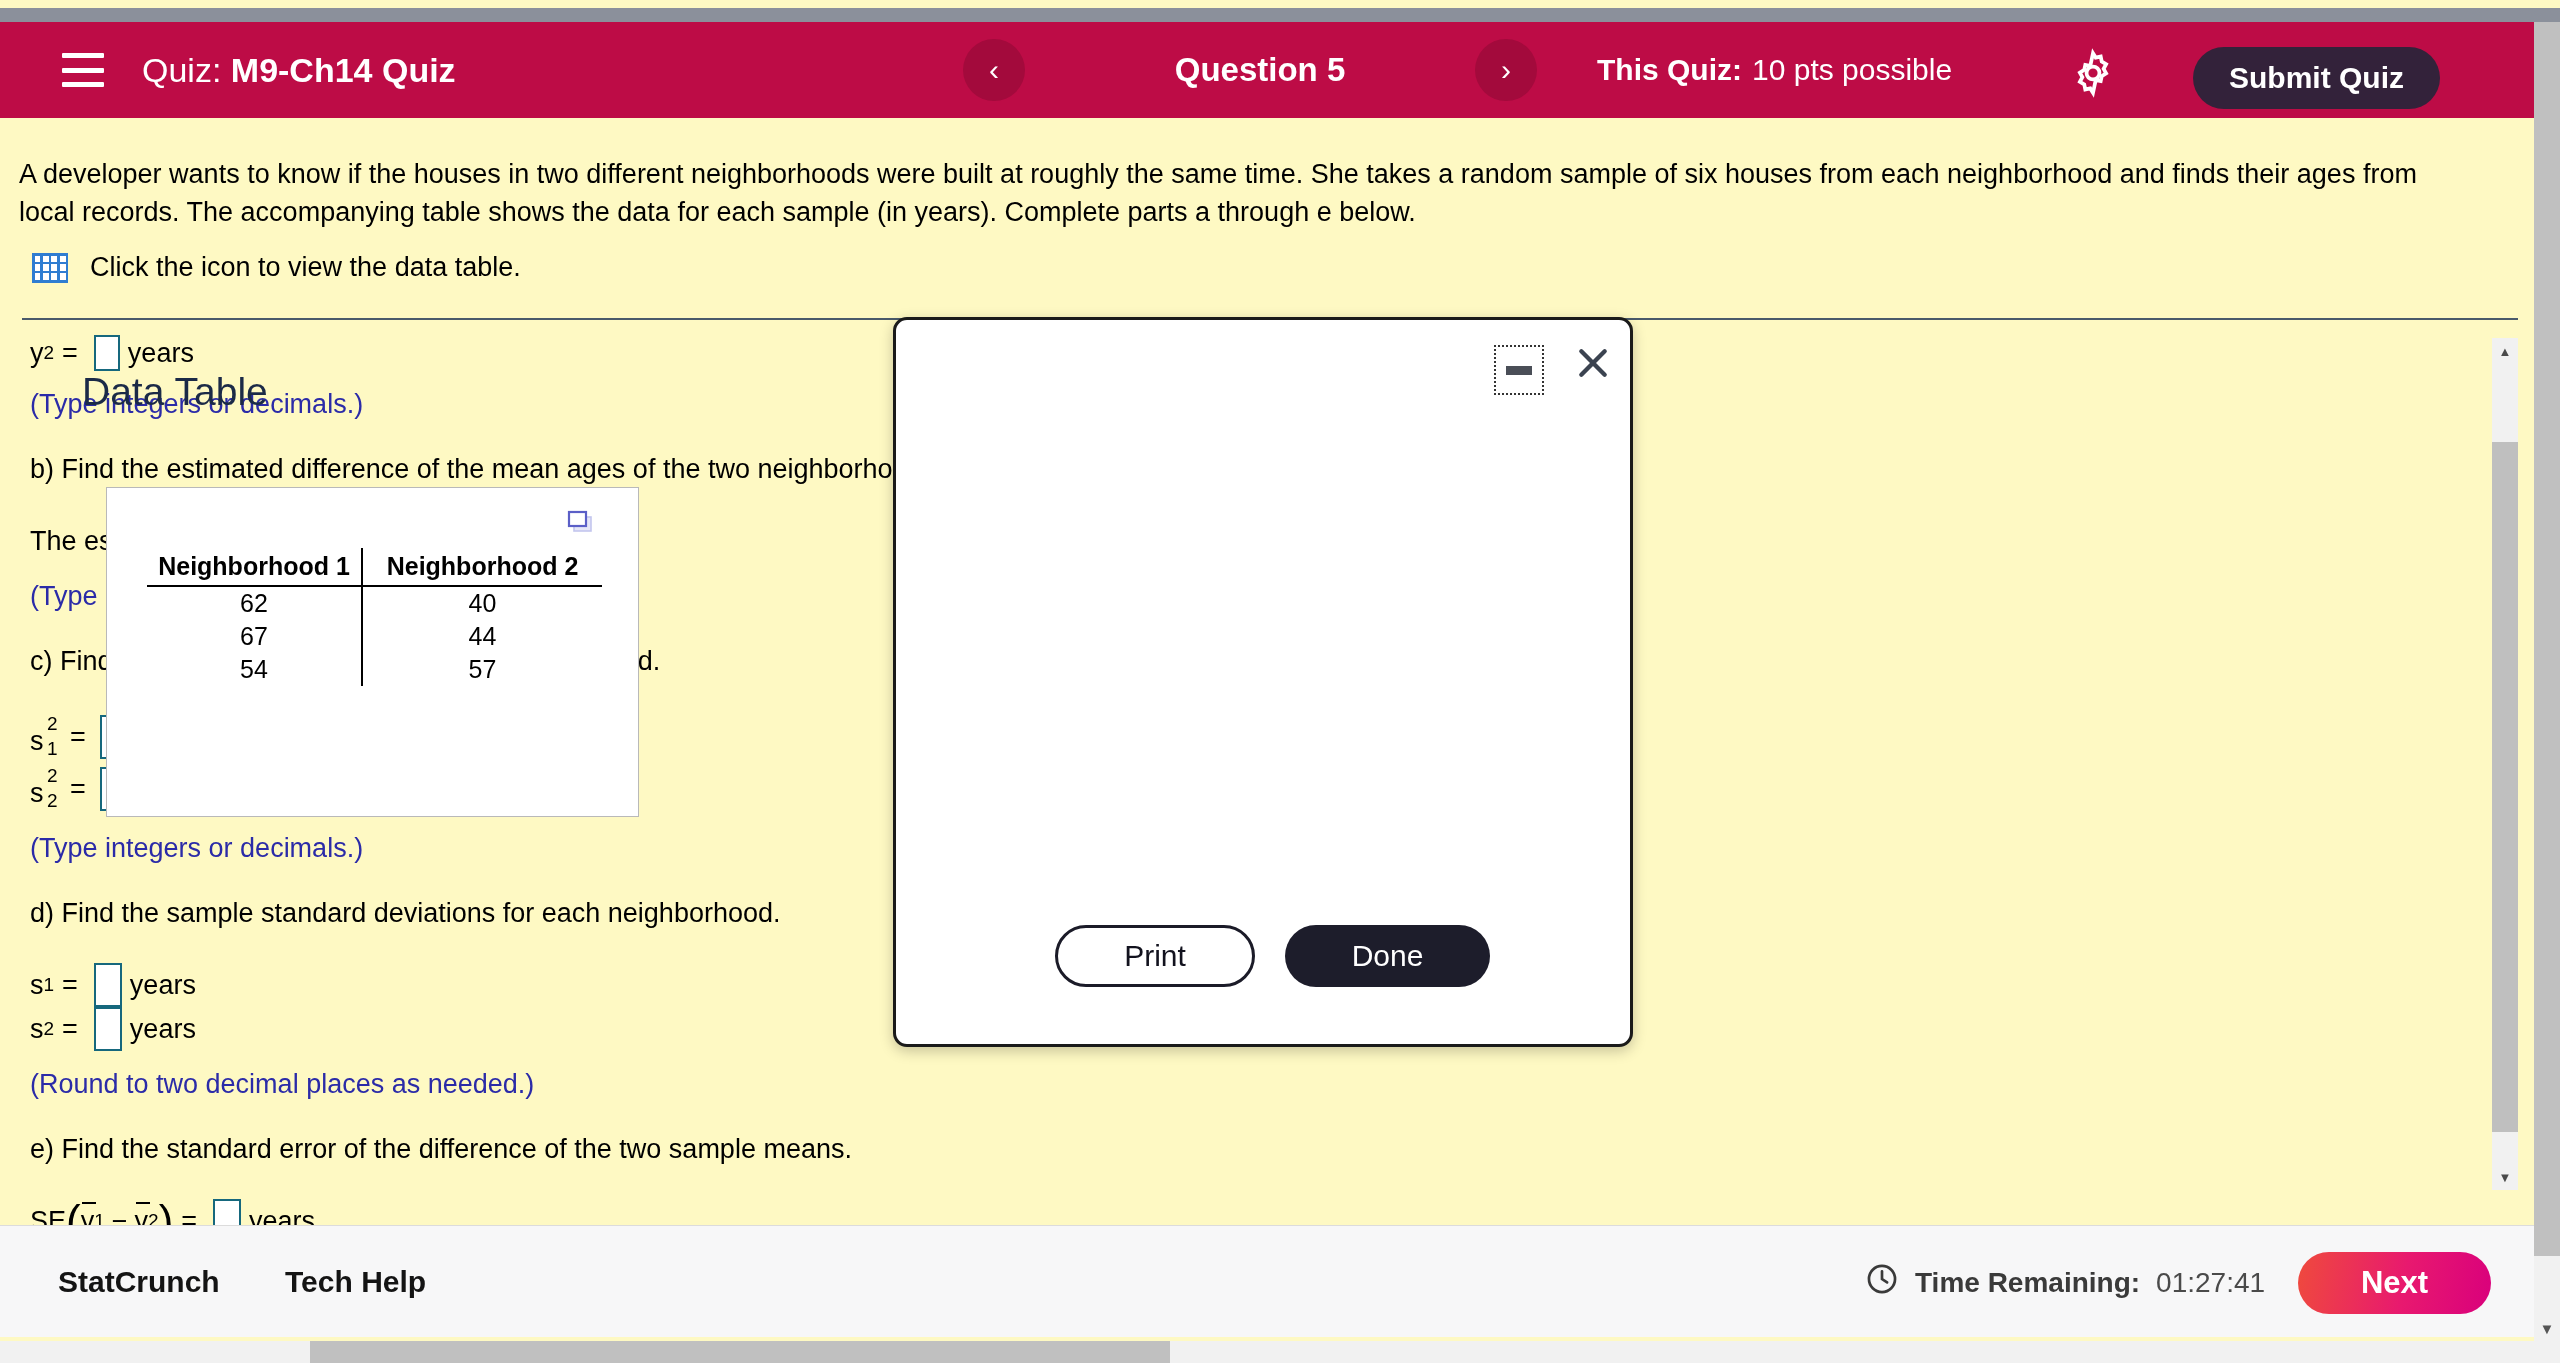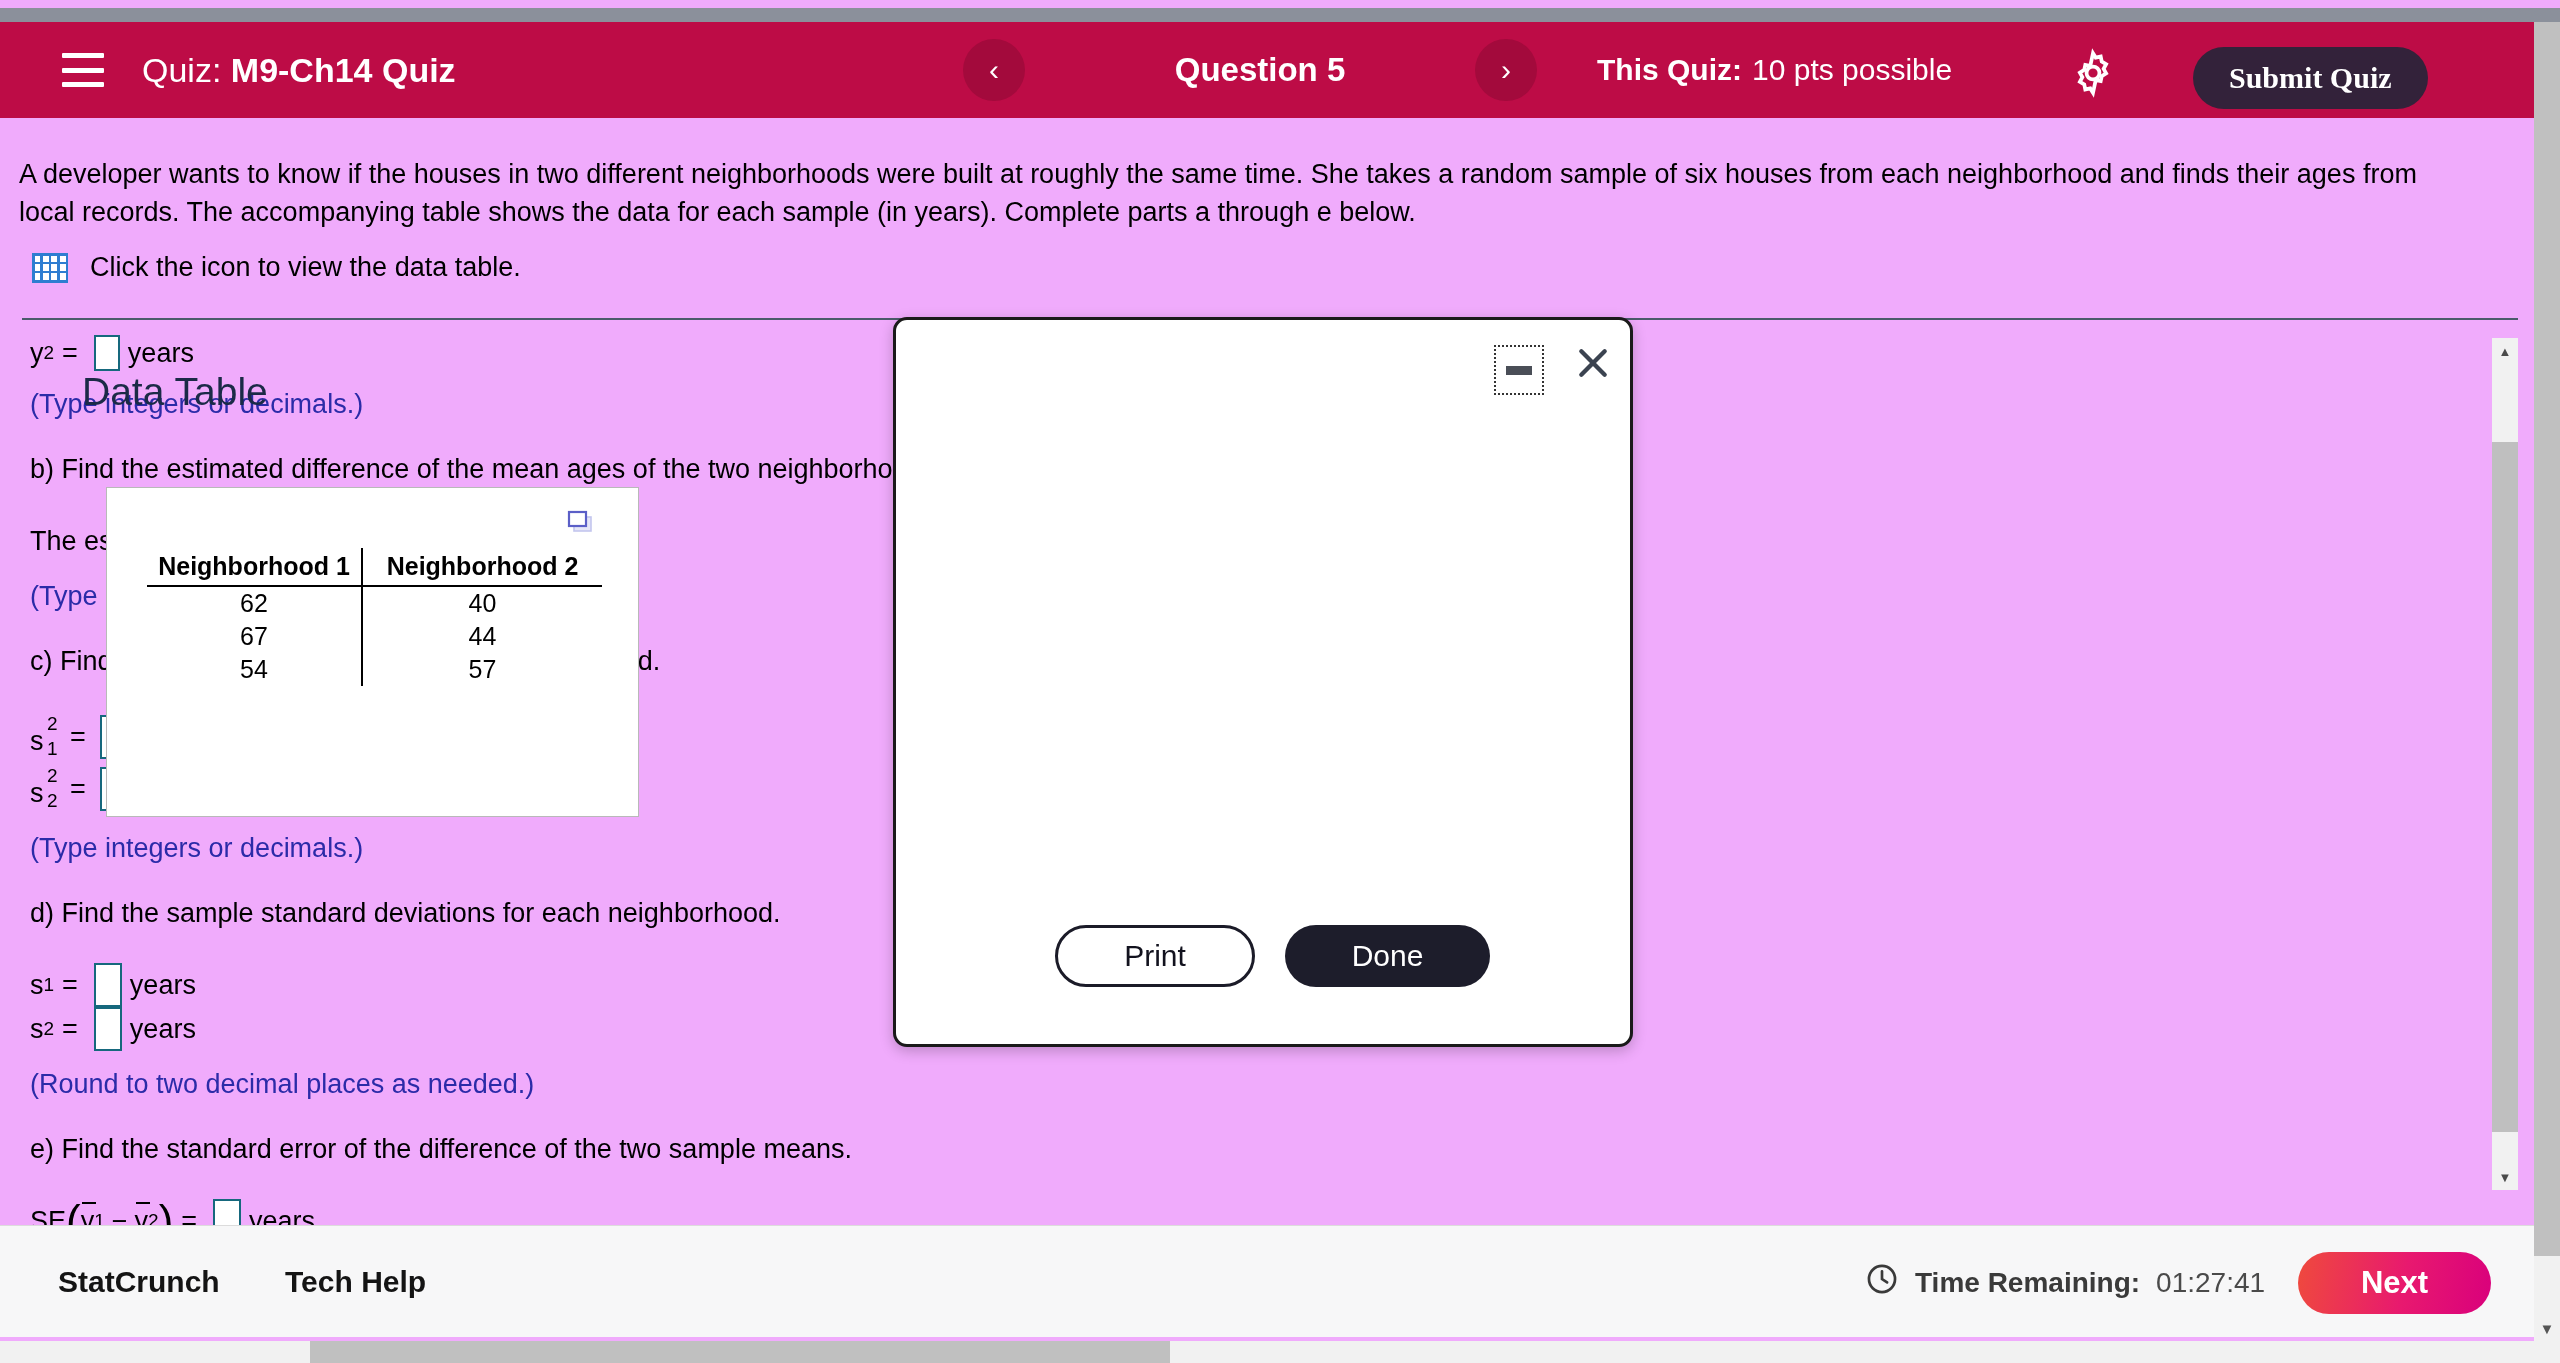--- a/index.html
+++ b/index.html
@@ -2,21 +2,21 @@
 <html><head>
 <meta charset="utf-8">
 <style>
   * { box-sizing: border-box; margin: 0; padding: 0; }
   html, body {
     width: 2560px; height: 1363px;
     font-family: "Liberation Sans", sans-serif;
     background: #ffffff;
     overflow: hidden;
   }
-  .screen { position: relative; width: 2560px; height: 1363px; background:#f0abfc; }
+  .screen { position: relative; width: 2560px; height: 1363px; background:#fef9c3; }
 
   
   .top-strip {
     position:absolute; left:0; top:8px; width:2560px; height:14px;
     background:#8b909b;
   }
 
   
   .header {
     position:absolute; left:0; top:22px; width:2560px; height:96px;
@@ -56,21 +56,21 @@
   .pts span { font-weight:400; }
   .gear-btn {
     position:absolute; left:2068px; top:26px; width:50px; height:50px;
     cursor:pointer;
   }
   .submit-btn {
     position:absolute; left:2193px; top:25px;
     height:62px; padding:0 36px; border-radius:34px;
     background:#33223a; color:#fff; border:none;
     font-size:30px; font-weight:bold; cursor:pointer;
-    font-family:Liberation Serif, serif;
+    font-family:Liberation Sans, sans-serif;
   }
 
   
   .qtext {
     position:absolute; left:19px; top:155px; width:2400px;
     font-size:27px; color:#000; line-height:1.42;
   }
   .icon-line {
     position:absolute; left:32px; top:252px;
     display:flex; align-items:center; gap:22px;

